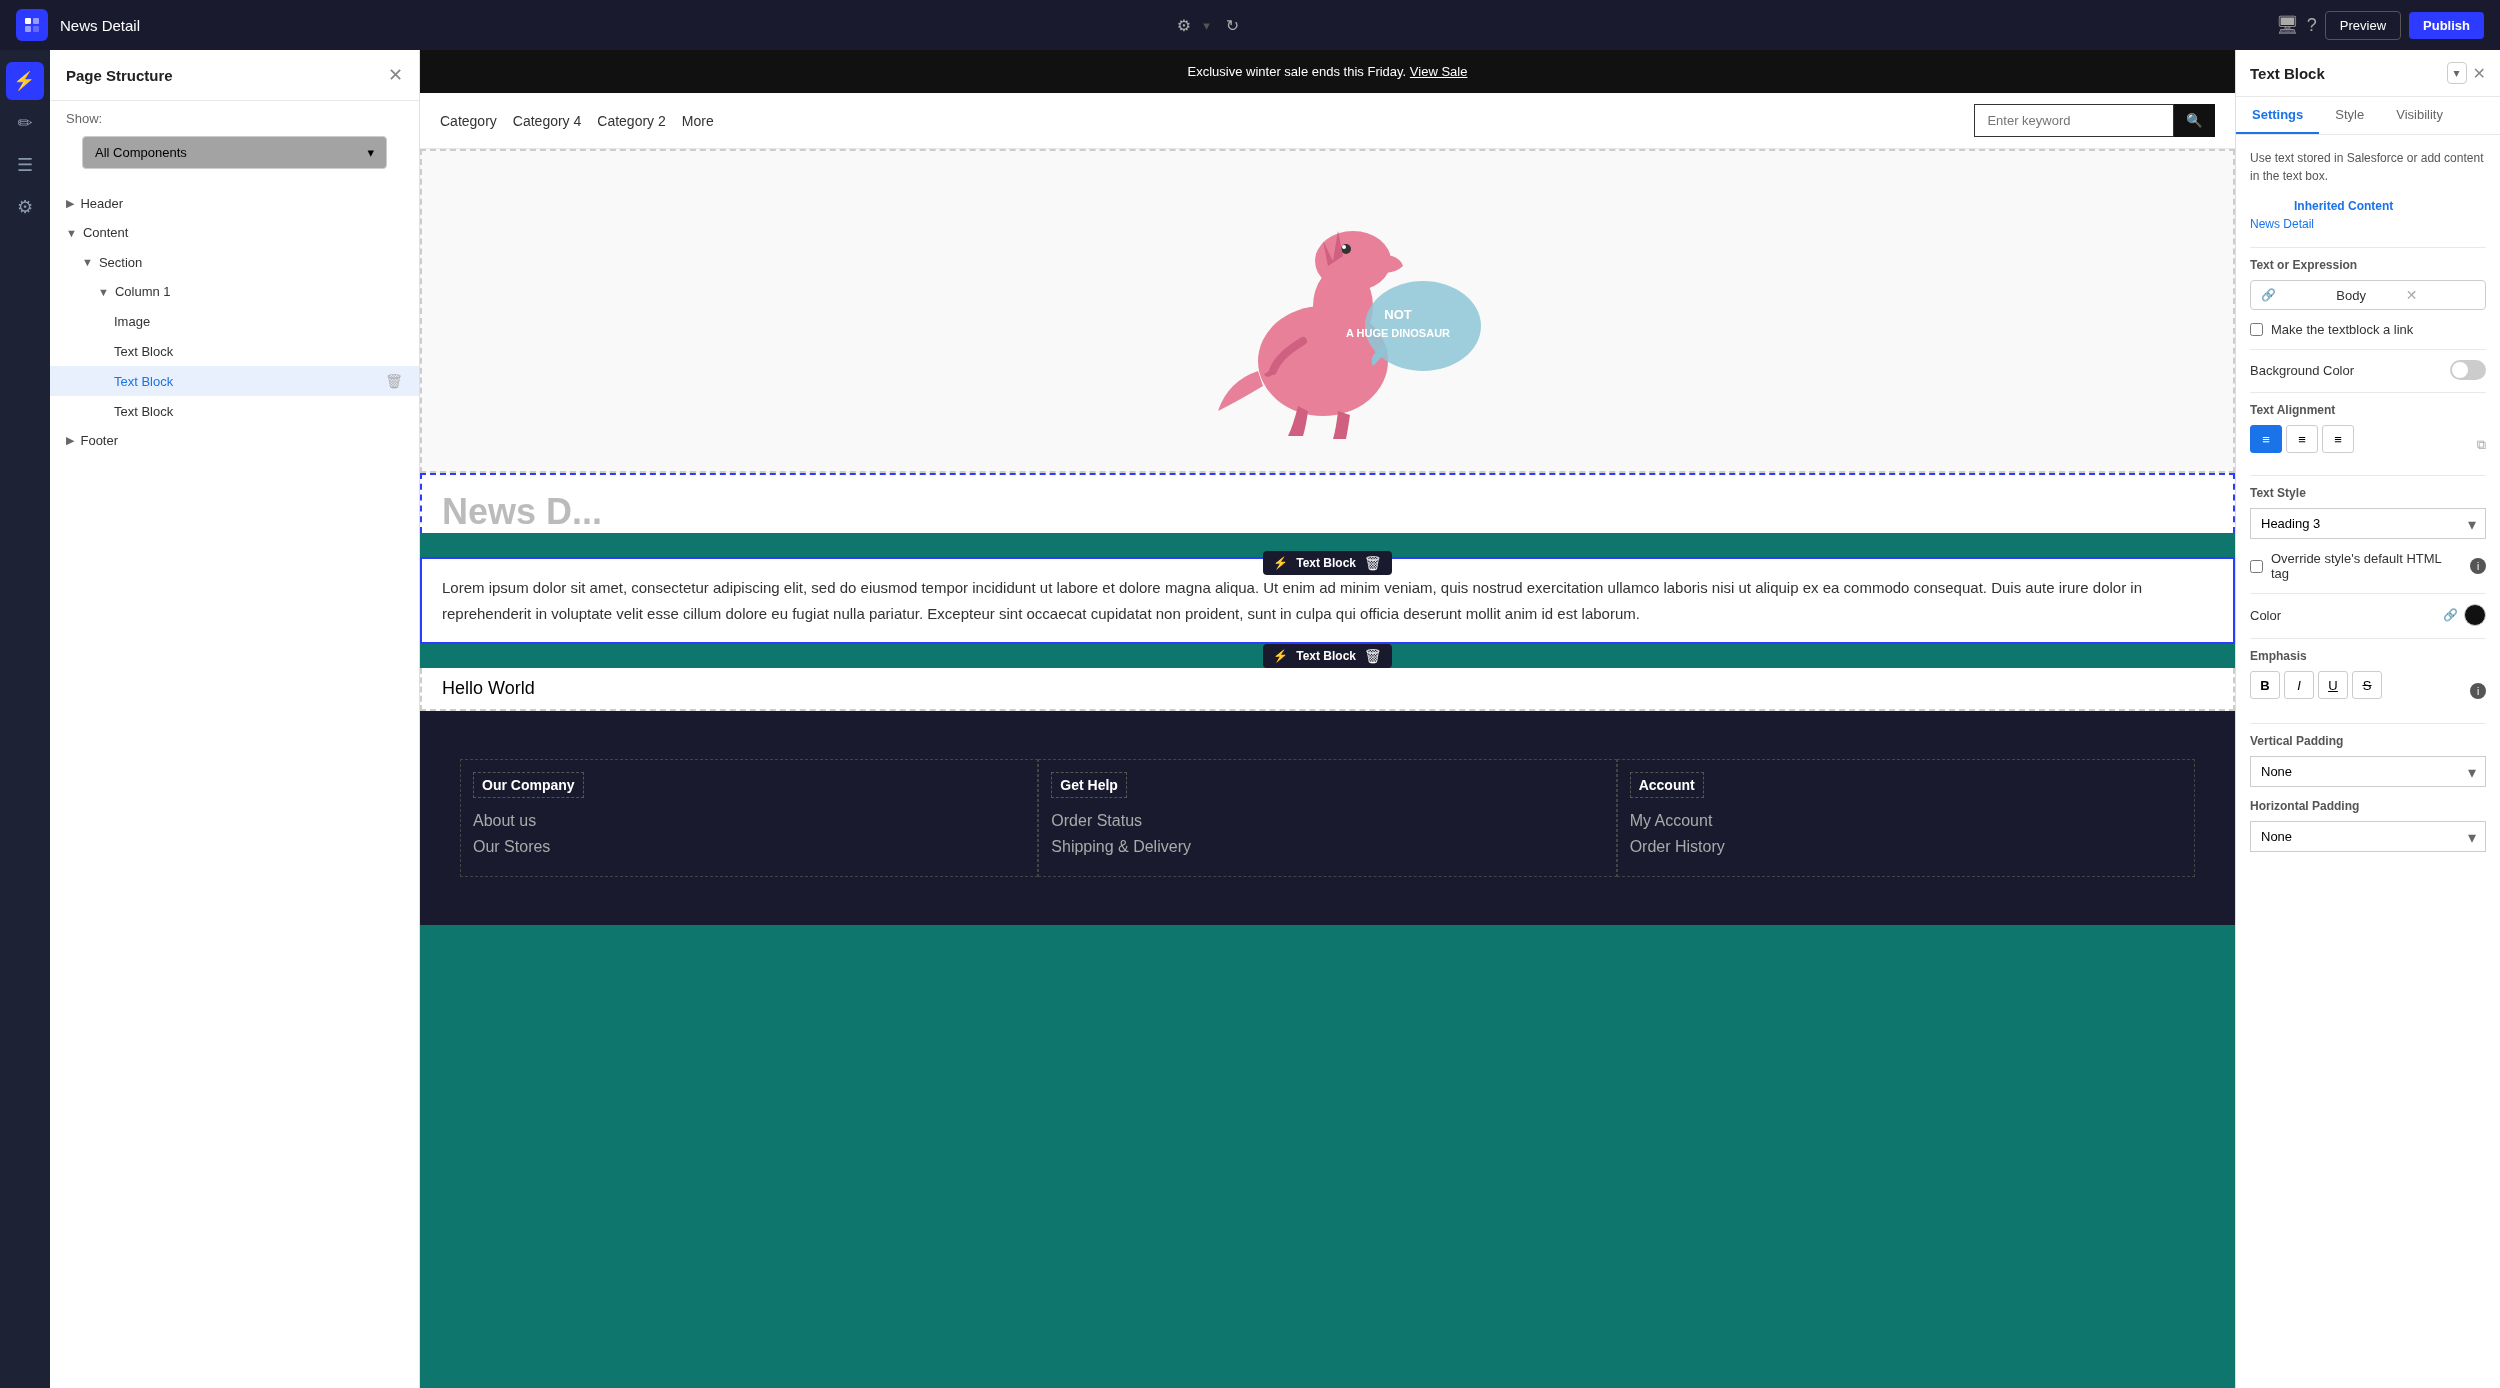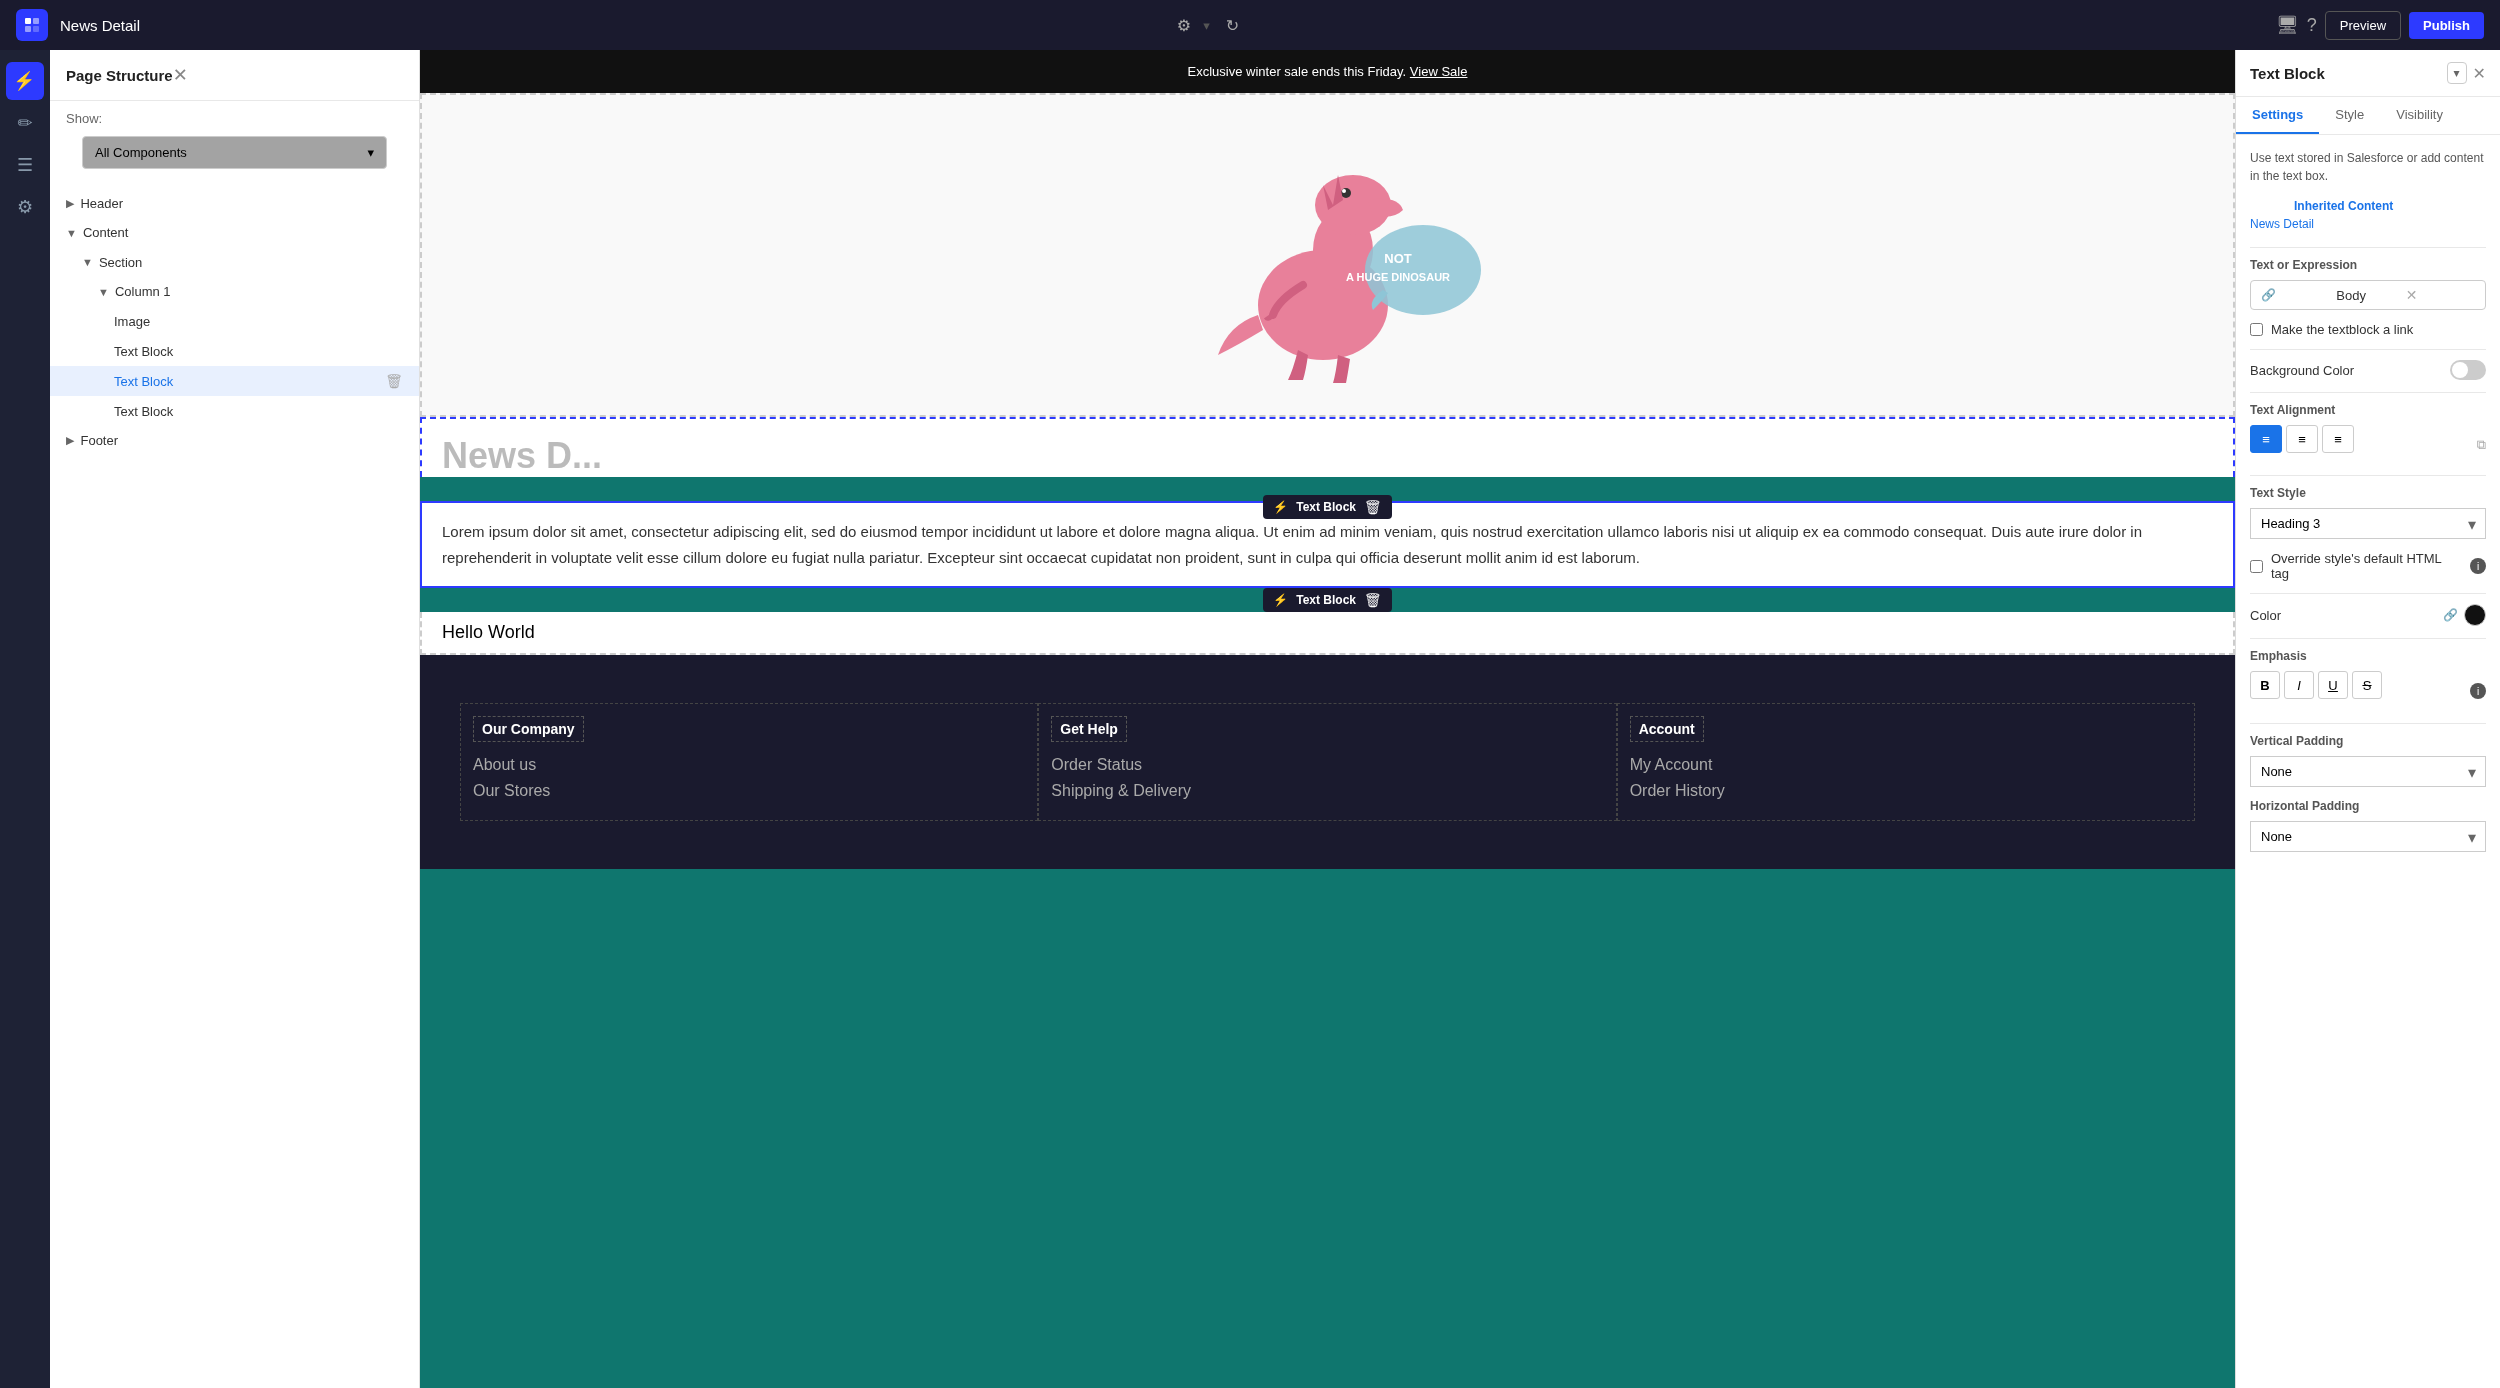--- a/index.html
+++ b/index.html
@@ -29,21 +29,21 @@
       width: 50px; background: #1e2235; display: flex; flex-direction: column; align-items: center; padding-top: 12px; gap: 4px; z-index: 90;
     }
     .icon-btn { width: 38px; height: 38px; display: flex; align-items: center; justify-content: center; border-radius: 6px; cursor: pointer; color: #8899aa; font-size: 18px; }
     .icon-btn.active { background: #2d3aff; color: #fff; }
 
     
     .page-structure {
       width: 370px; background: #fff; border-right: 1px solid #e0e0e0;
       display: flex; flex-direction: column; position: relative; z-index: 80;
     }
-    .ps-header { display: flex; align-items: center; padding: 14px 16px; border-bottom: 1px solid #e8e8e8; }
+    .ps-header { display: flex; align-items: center; justify-content: space-between; padding: 14px 16px; border-bottom: 1px solid #e8e8e8; }
     .ps-title { font-size: 15px; font-weight: 600; color: #222; }
     .ps-close { background: none; border: none; cursor: pointer; font-size: 18px; color: #888; }
     .ps-show { padding: 10px 16px; font-size: 13px; color: #666; }
     .ps-dropdown { margin: 0 32px 12px; border: 1px solid #ccc; border-radius: 4px; padding: 8px 12px; font-size: 13px; display: flex; align-items: center; justify-content: space-between; cursor: pointer; background: #a3a3a3; }
     .ps-tree { padding: 8px 0; flex: 1; overflow-y: auto; }
     .tree-item { display: flex; align-items: center; padding: 7px 16px; cursor: pointer; font-size: 13px; color: #333; }
     .tree-item.selected { background: #e8f0fe; color: #1a73e8; }
     .tree-item .arrow { margin-right: 6px; font-size: 11px; color: #666; }
     .tree-item .delete-icon { margin-left: auto; color: #aaa; font-size: 14px; opacity: 0; }
     .indent-1 { padding-left: 32px; }
@@ -218,20 +218,32 @@
     </div>
   </div>
 
   <div class="canvas-area">
 
     <div class="sale-banner">
       <span>Exclusive winter sale ends this Friday.</span>
       <a href="#">View Sale</a>
     </div>
 
+    <div class="nav-bar">
+      <div style="display:flex;align-items:center;gap:16px;flex:1;">
+        <span style="font-size:14px;color:#333;cursor:pointer;display:flex;align-items:center;gap:3px;">Category</span>
+        <span style="font-size:14px;color:#333;cursor:pointer;">Category 4</span>
+        <span style="font-size:14px;color:#333;cursor:pointer;display:flex;align-items:center;gap:3px;">Category 2</span>
+        <span style="font-size:14px;color:#333;cursor:pointer;display:flex;align-items:center;gap:3px;">More</span>
+      </div>
+      <div class="nav-search">
+        <input type="text" style="border: 1px solid rgb(51, 51, 51); padding: 8px 12px; font-size: 13px; width: 200px; outline: none;" placeholder="Enter keyword">
+        <button class="nav-search-btn" style="background:#111;border:none;color:#fff;padding:9px 12px;cursor:pointer;">🔍</button>
+      </div>
+    </div>
 
     <div class="hero-section">
       <div style="position:relative; display:flex; justify-content:center; align-items:center; min-height:280px; background:#f9f9f9; padding:20px 0;">
 
         <svg width="320" height="280" viewBox="0 0 320 280">
 
           <ellipse cx="155" cy="190" rx="65" ry="55" fill="#e8809a"></ellipse>
 
           <path d="M90 200 Q60 210 50 240 Q70 230 95 215" fill="#e8809a"></path>
 

